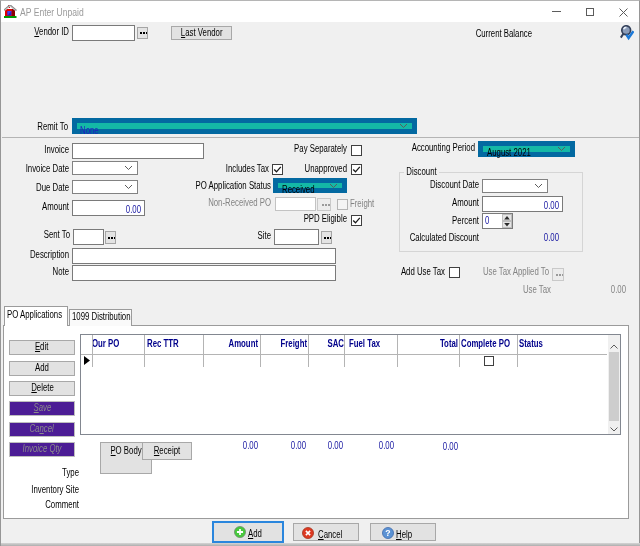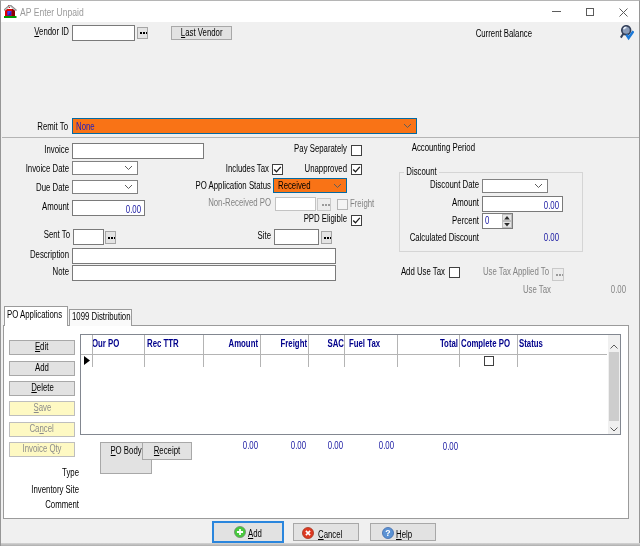--- a/index.html
+++ b/index.html
@@ -8,35 +8,35 @@
 #win { position:relative; width:640px; height:546px; background:#f0f0f0;
   border-left:1px solid #969696; border-right:1px solid #969696; border-top:1px solid #b5b5b5; }
 .abs { position:absolute; }
 .lbl { position:absolute; white-space:nowrap; line-height:11px; transform:scaleX(0.78) translateZ(0); transform-origin:0 50%; }
 .lbl.r { text-align:right; transform-origin:100% 50%; }
 
 .tb { position:absolute; background:#fff; border:1px solid #7a7a7a; }
 .tb.dis { border:1px solid #c3c3c3; }
 
 .combo { position:absolute; background:#fff; border:1px solid #828282; }
-.combo.cgray { background:#f97316; border:1px solid #0369a1; }
+.combo.cgray { background:#14b8a6; border:5px solid #0369a1; }
 .carrow { position:absolute; right:4px; top:50%; margin-top:-3px; width:9px; height:6px; }
 
 .dots { position:absolute; background:#e3e3e3; border:1px solid #a5a5a5; }
 .dots i { position:absolute; left:1px; right:0; top:50%; margin-top:-1px; height:2px; display:block;
   background:radial-gradient(circle 0.8px at 2px 1px,#000 99%,transparent 100%),
              radial-gradient(circle 0.8px at 5px 1px,#000 99%,transparent 100%),
              radial-gradient(circle 0.8px at 8px 1px,#000 99%,transparent 100%); }
 .dots.dis i { background:radial-gradient(circle 0.8px at 2px 1px,#9a9a9a 99%,transparent 100%),
              radial-gradient(circle 0.8px at 5px 1px,#9a9a9a 99%,transparent 100%),
              radial-gradient(circle 0.8px at 8px 1px,#9a9a9a 99%,transparent 100%); }
 .dots.dis { background:#ececec; border-color:#c9c9c9; }
 
 .btn { position:absolute; background:#e2e2e2; border:1px solid #a8a8a8; text-align:center; }
-.btn.dis { background:#fef9c3; border-color:#bebebe; color:#8b8b8b; }
+.btn.dis { background:#4c1d95; border-color:#bebebe; color:#8b8b8b;font-style:italic; }
 .btn span { display:inline-block; transform:scaleX(0.78) translateZ(0); white-space:nowrap; }
 
 .cbox { position:absolute; width:11px; height:11px; background:#fff; border:1px solid #404040; }
 .cbox.dis { border-color:#b5b5b5; background:#f4f4f4; }
 .gray { color:#838383; }
 .navy { color:#1414a0; }
 u { text-decoration:underline; }
 .hdr { position:absolute; white-space:nowrap; line-height:11px; font-weight:bold; color:#00008b;
   transform:scaleX(0.78) translateZ(0); transform-origin:0 50%; }
 .hdr.r { text-align:right; transform-origin:100% 50%; }
@@ -140,20 +140,26 @@
   <div class="cbox dis" style="left:336px;top:198px"></div>
   <div class="lbl gray" style="left:349px;top:197px">Freight</div>
   <div class="lbl r" style="left:214px;top:212px;width:132px">PPD Eligible</div>
   <div class="cbox" style="left:350px;top:214px">
       <svg style="position:absolute;left:0px;top:0px" width="9" height="9" viewBox="0 0 9 9">
         <path d="M1.2,4.5 L3.5,6.8 L7.8,1.8" fill="none" stroke="#1a1a1a" stroke-width="1.3"></path>
       </svg>
     </div>
 
   <div class="lbl r" style="left:350px;top:141px;width:124px">Accounting Period</div>
+  <div class="combo cgray" style="left:477px;top:140px;width:97px;height:16px">
+    <div class="lbl" style="left:4px;top:1px">August 2021</div>
+    <svg class="carrow" viewBox="0 0 9 6">
+        <path d="M1,1 L4.5,4.5 L8,1" fill="none" stroke="#5c5c5c"></path>
+      </svg>
+  </div>
 
   <div class="abs" style="left:398px;top:171px;width:184px;height:80px;border:1px solid #d5d5d5"></div>
   <div class="lbl" style="left:403px;top:165px;background:#f0f0f0;padding:0 3px">Discount</div>
   <div class="lbl r" style="left:404px;top:178px;width:74px">Discount Date</div>
   <div class="combo" style="left:481px;top:178px;width:66px;height:14px">
     <svg class="carrow" viewBox="0 0 9 6">
         <path d="M1,1 L4.5,4.5 L8,1" fill="none" stroke="#5c5c5c"></path>
       </svg>
   </div>
   <div class="lbl r" style="left:404px;top:196px;width:74px">Amount</div>

